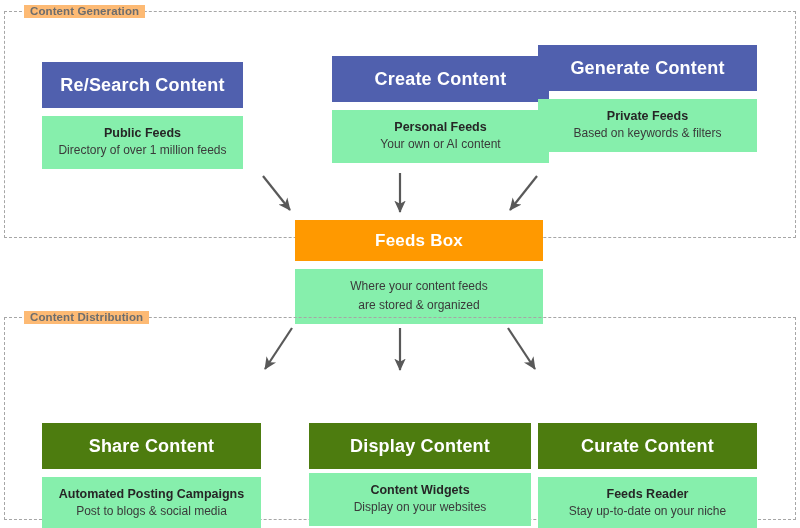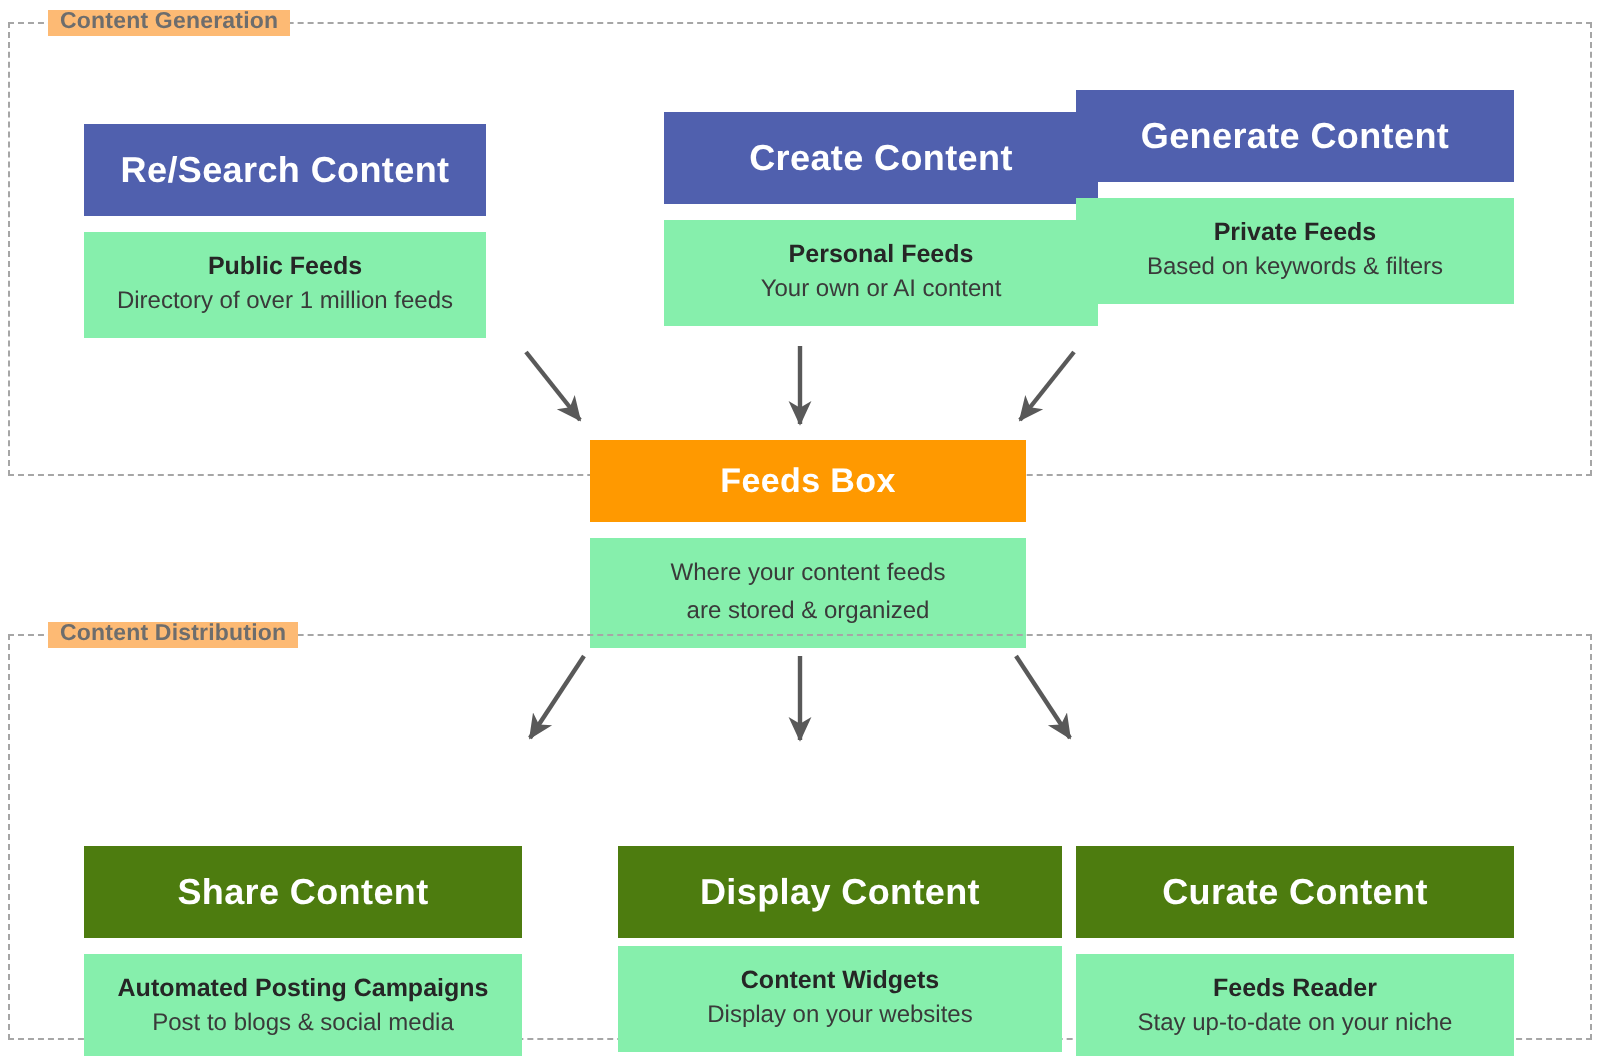--- a/index.html
+++ b/index.html
@@ -125,21 +125,21 @@
   </div>
 
   <div class="card" style="left:538px; top:45px; width:219px;">
     <div class="card-header hdr-purple">Generate Content</div>
     <div class="card-body" style="margin-top:8px;">
       <span class="b-title">Private Feeds</span>
       <span class="b-sub">Based on keywords &amp; filters</span>
     </div>
   </div>
 
-  <div class="card hub" style="left:295px; top:220px; width:218px;border-radius:19px;">
+  <div class="card hub" style="left:295px; top:220px; width:248px;border-radius:19px;">
     <div class="card-header hdr-orange">Feeds Box</div>
     <div class="card-body" style="margin-top:8px;">
       <span class="b-sub">Where your content feeds</span>
       <span class="b-sub">are stored &amp; organized</span>
     </div>
   </div>
 
   <div class="group-frame" style="left:4px; top:317px; width:792px; height:203px;"></div>
   <div class="group-label" style="left:24px; top:311px;">Content Distribution</div>
 

